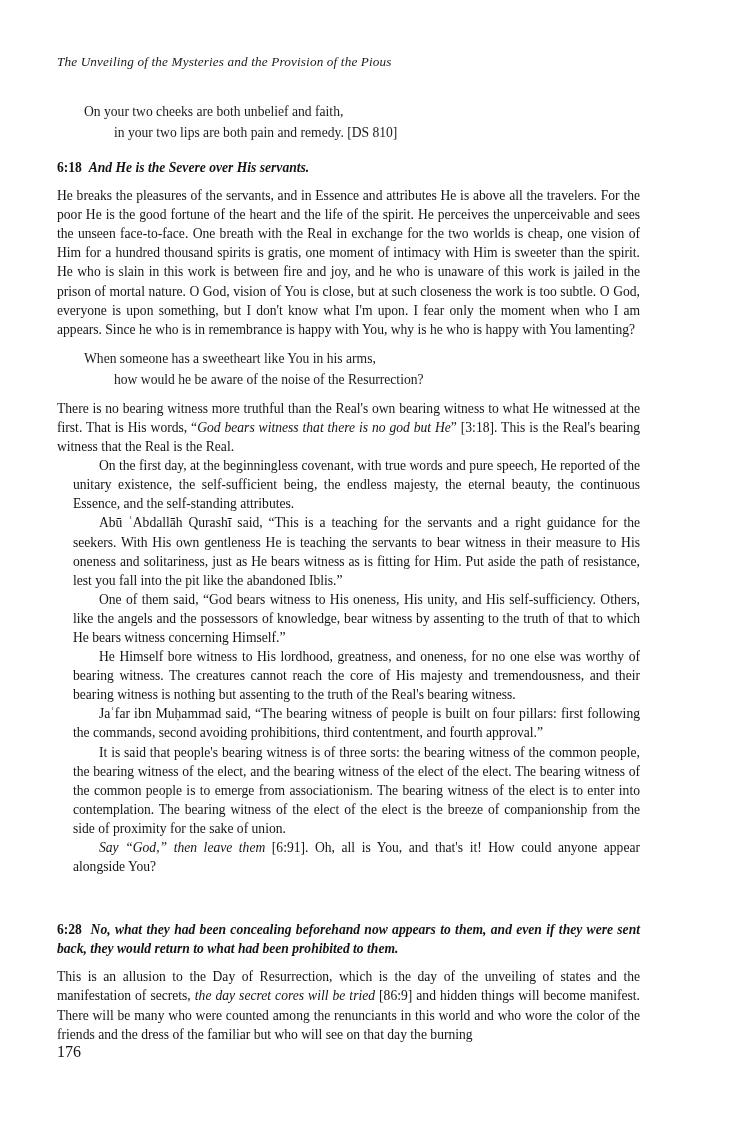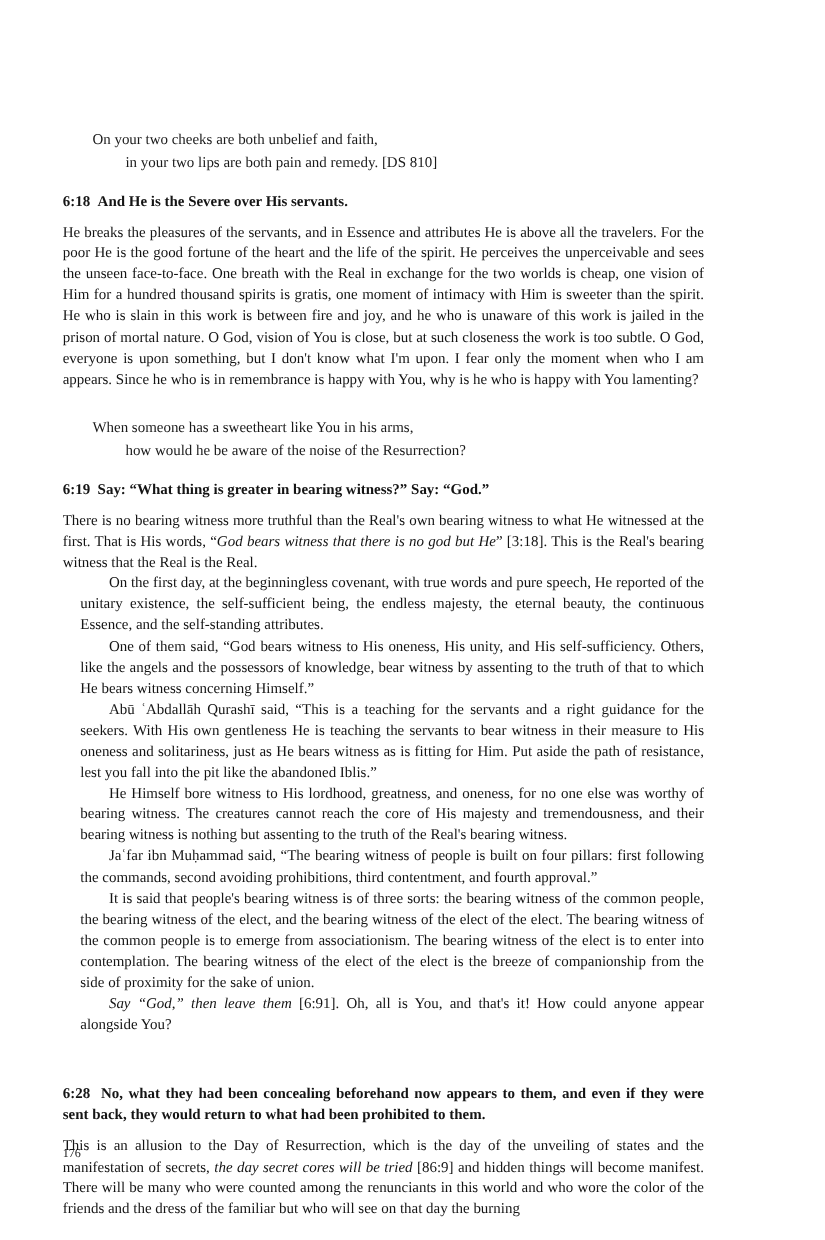--- a/index.html
+++ b/index.html
@@ -57,21 +57,21 @@
     margin-top: 9px;
   }
   
   .para-indent {
     text-indent: 26px;
     margin-left: 16px;
   }
 
   
   .verse {
-    margin-top: 24px;
+    margin-top: 9px;
     margin-bottom: 9px;
   }
   .verse .v-line {
     font-size: 13.6px;
     line-height: 21px;
     text-align: left;
     white-space: nowrap;
   }
   .verse .v1 { padding-left: 27px; }
   .verse .v2 { padding-left: 57px; }
@@ -83,68 +83,69 @@
     font-size: 13.6px;
     line-height: 19.1px;
     text-align: left;
   }
   .vheading .vnum {
     font-weight: bold;
     font-style: normal;
   }
   .vheading .vtext {
     font-weight: bold;
+    font-style: italic;
   }
   .vheading.wrap {
     text-align: justify;
     margin-top: 44px;
   }
 
   .it { font-style: italic; }
 
   .folio {
     position: absolute;
     left: 57px;
     top: 1043px;
-    font-size: 11px;
+    font-size: 16px;
     color: #141414;
     text-align: center;
   }
 </style>
 </head>
 <body>
 
 <div class="page">
 
+  <div class="running-head">The Unveiling of the Mysteries and the Provision of the Pious</div>
 
   <div class="content">
 
     <div class="verse">
       <div class="v-line v1">On your two cheeks are both unbelief and faith,</div>
       <div class="v-line v2">in your two lips are both pain and remedy. [DS 810]</div>
     </div>
 
     <p class="vheading"><span class="vnum">6:18</span>&nbsp;&nbsp;<span class="vtext">And He is the Severe over His servants.</span></p>
 
     <p class="para-flush">He breaks the pleasures of the servants, and in Essence and attributes He is above all the travelers. For the poor He is the good fortune of the heart and the life of the spirit.  He perceives the unperceivable and sees the unseen face-to-face.  One breath with the Real in exchange for the two worlds is cheap, one vision of Him for a hundred thousand spirits is gratis, one moment of intimacy with Him is sweeter than the spirit.  He who is slain in this work is between fire and joy, and he who is unaware of this work is jailed in the prison of mortal nature.  O God, vision of You is close, but at such closeness the work is too subtle.  O God, everyone is upon something, but I don't know what I'm upon.  I fear only the moment when who I am appears.  Since he who is in remembrance is happy with You, why is he who is happy with You lamenting?</p>
 
     <div class="verse">
       <div class="v-line v1">When someone has a sweetheart like You in his arms,</div>
       <div class="v-line v2">how would he be aware of the noise of the Resurrection?</div>
     </div>
 
-    <p class="vheading"><span class="vnum">6:19</span>&nbsp;&nbsp;<span class="vtext">Say: “What thing is greater in bearing witness?” Say: “God.”</span></p>
 
     <p class="para-flush"><span>There is no bearing witness more truthful than the Real's own bearing witness to what He witnessed at the first.  That is His words, “</span><span class="it">God bears witness that there is no god but He</span><span>” [3:18].  This is the Real's bearing witness that the Real is the Real.</span></p>
 
     <p class="para-indent">On the first day, at the beginningless covenant, with true words and pure speech, He reported of the unitary existence, the self-sufficient being, the endless majesty, the eternal beauty, the continuous Essence, and the self-standing attributes.</p>
 
+    <p class="para-indent">Abū ʿAbdallāh Qurashī said, “This is a teaching for the servants and a right guidance for the seekers.  With His own gentleness He is teaching the servants to bear witness in their measure to His oneness and solitariness, just as He bears witness as is fitting for Him.  Put aside the path of resistance, lest you fall into the pit like the abandoned Iblis.”</p>
+
     <p class="para-indent">One of them said, “God bears witness to His oneness, His unity, and His self-sufficiency.  Others, like the angels and the possessors of knowledge, bear witness by assenting to the truth of that to which He bears witness concerning Himself.”</p>
-
-    <p class="para-indent">Abū ʿAbdallāh Qurashī said, “This is a teaching for the servants and a right guidance for the seekers.  With His own gentleness He is teaching the servants to bear witness in their measure to His oneness and solitariness, just as He bears witness as is fitting for Him.  Put aside the path of resistance, lest you fall into the pit like the abandoned Iblis.”</p>
 
     <p class="para-indent">He Himself bore witness to His lordhood, greatness, and oneness, for no one else was worthy of bearing witness.  The creatures cannot reach the core of His majesty and tremendousness, and their bearing witness is nothing but assenting to the truth of the Real's bearing witness.</p>
 
     <p class="para-indent">Jaʿfar ibn Muḥammad said, “The bearing witness of people is built on four pillars:  first following the commands, second avoiding prohibitions, third contentment, and fourth approval.”</p>
 
     <p class="para-indent">It is said that people's bearing witness is of three sorts: the bearing witness of the common people, the bearing witness of the elect, and the bearing witness of the elect of the elect.  The bearing witness of the common people is to emerge from associationism.  The bearing witness of the elect is to enter into contemplation.  The bearing witness of the elect of the elect is the breeze of companionship from the side of proximity for the sake of union.</p>
 
 
     <p class="para-indent"><span class="it">Say “God,” then leave them</span><span> [6:91].  Oh, all is You, and that's it!  How could anyone appear alongside You?</span></p>
 

